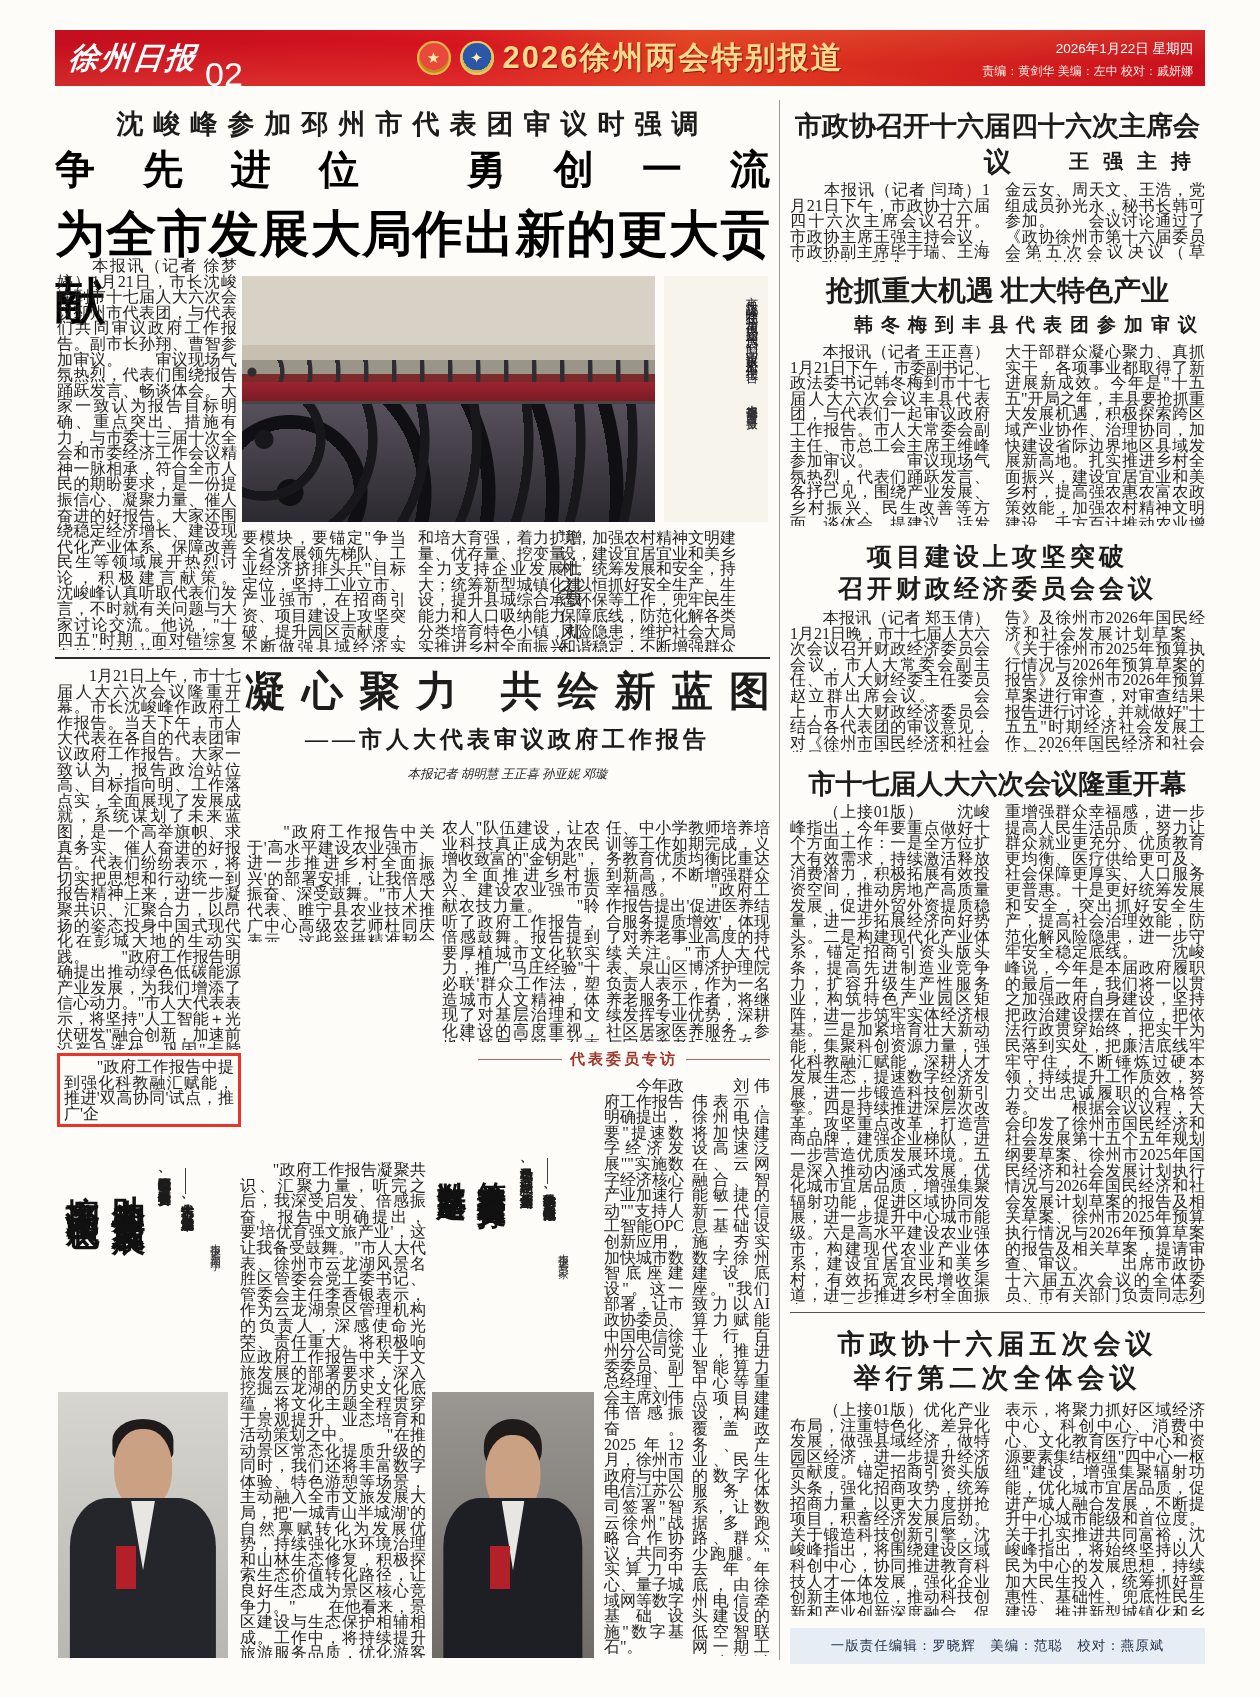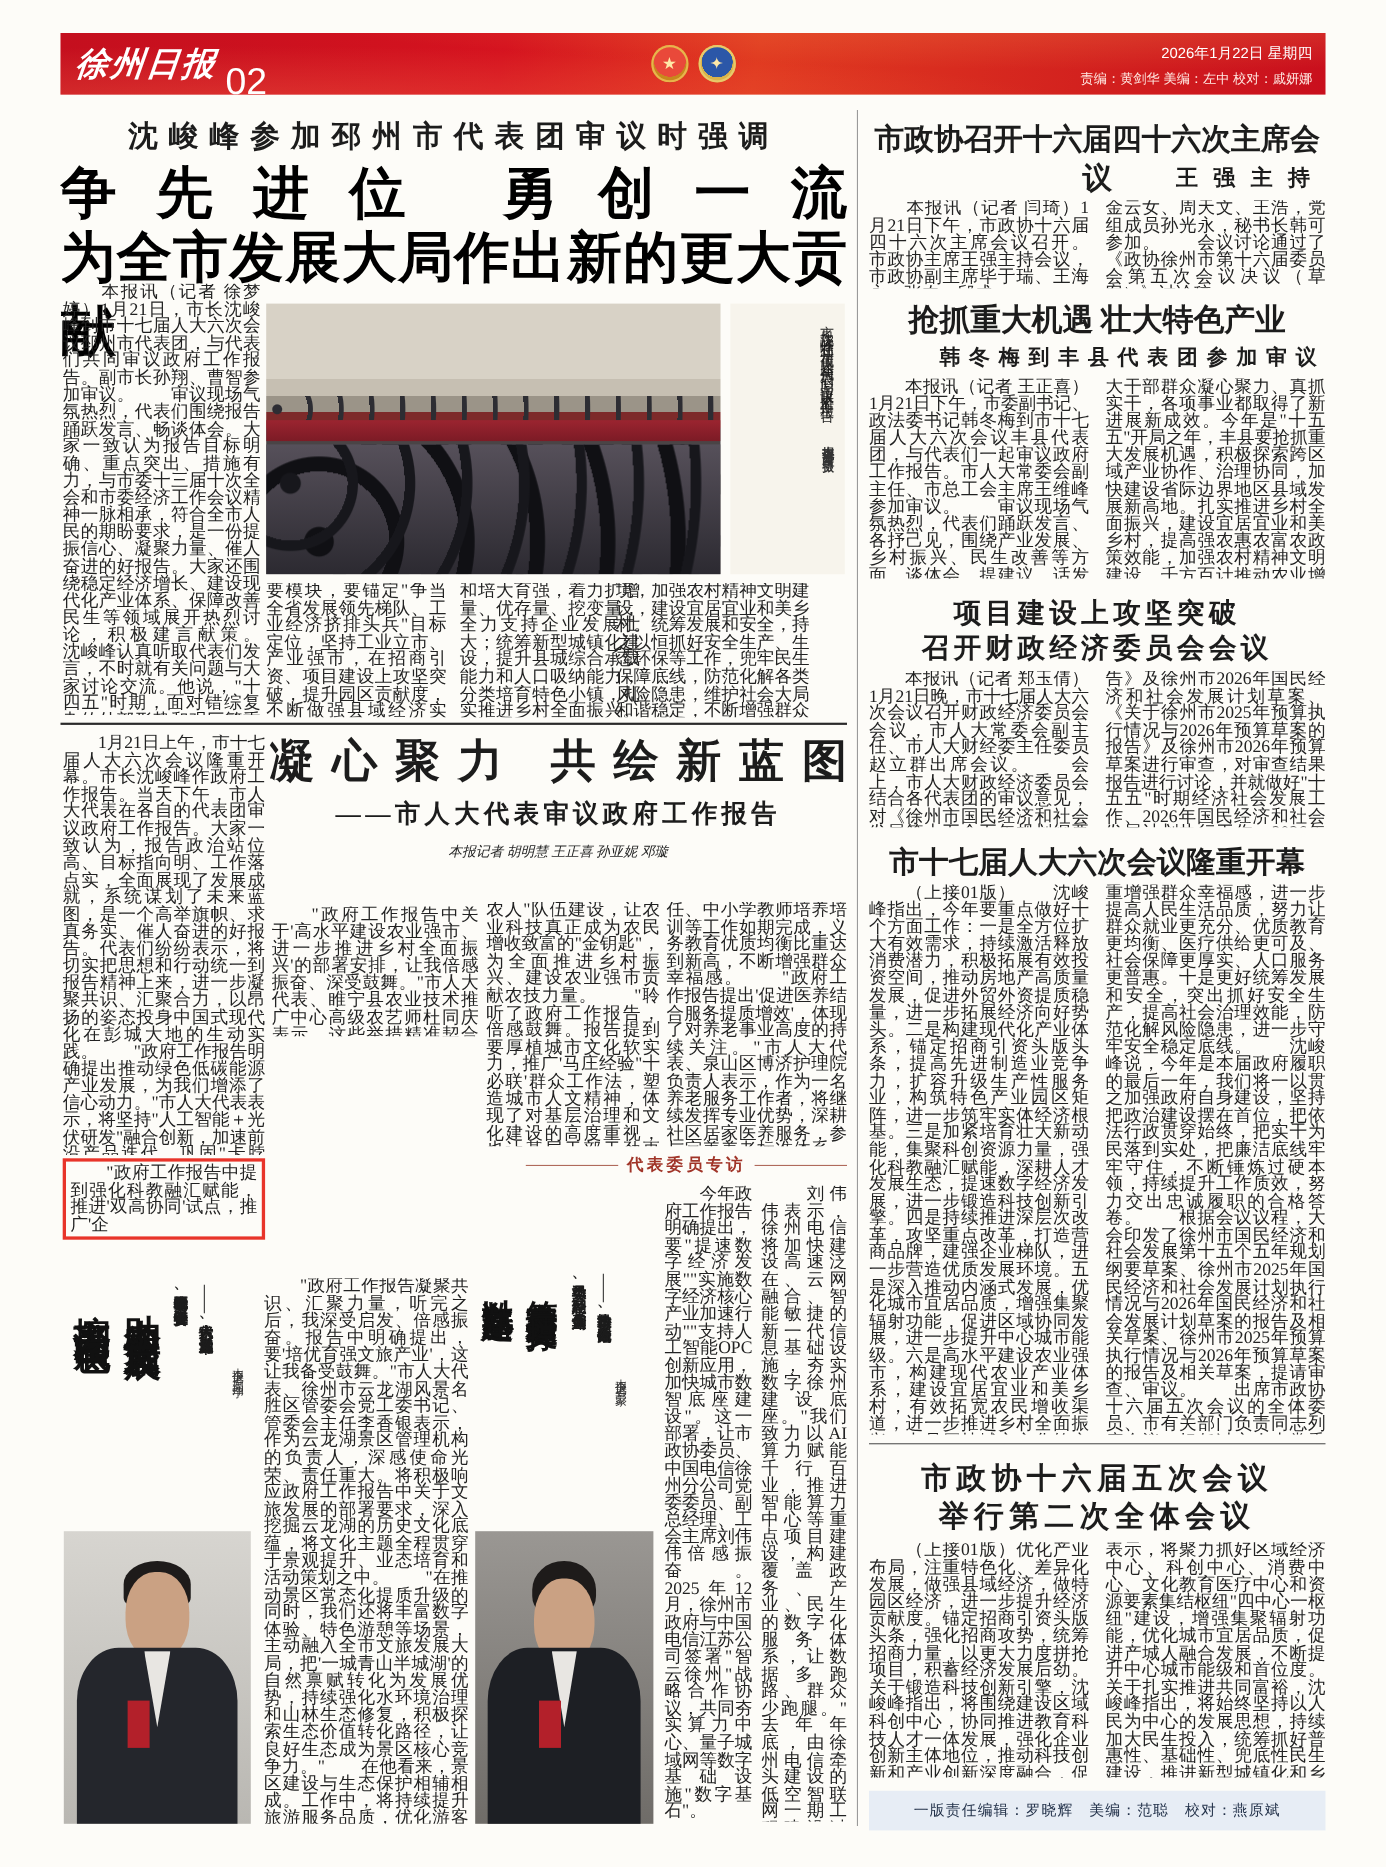--- a/index.html
+++ b/index.html
@@ -16,21 +16,21 @@
   .band-center{position:absolute;left:0;right:0;top:0;height:56px;display:flex;align-items:center;justify-content:center;gap:9px;}
   .emblem{width:34px;height:34px;border-radius:50%;display:flex;align-items:center;justify-content:center;font-size:15px;color:#ffe9a8;}
   .emblem.nat{background:radial-gradient(circle at 50% 42%,#e9493a 0 55%,#c8871d 56% 75%,#a3121a 76%);box-shadow:0 0 0 2px #e8b44c inset;}
   .emblem.cppcc{background:radial-gradient(circle at 50% 45%,#2b57a8 0 55%,#d9b34a 56% 75%,#1d3f86 76%);box-shadow:0 0 0 2px #e8c96a inset;}
   .band-title{font-family:"Liberation Sans",sans-serif;font-weight:bold;font-size:31px;color:#f8da8d;letter-spacing:2px;text-shadow:1px 1px 1px rgba(90,0,0,.6);}
   .band-right{position:absolute;right:12px;top:8px;text-align:right;color:#ffe9e2;font-size:12px;line-height:1.7;font-family:"Liberation Sans",sans-serif;}
   .band-right .d{font-size:13.5px;color:#fff;}
   
   .kicker{left:55px;top:106px;width:715px;text-align:center;font-size:27px;font-weight:bold;letter-spacing:10px;}
   .h-big{left:55px;width:715px;font-family:"Liberation Sans",sans-serif;font-weight:900;color:#000;text-align:justify;text-align-last:justify;}
-  .h1a{top:142px;font-size:51px;}
+  .h1a{top:142px;font-size:40px;}
   .h1b{top:201px;font-size:50px;letter-spacing:0;}
   .bodytxt{font-size:16px;line-height:15.6px;text-align:justify;color:#222;}
   .rule-h{background:#2a2a2a;height:2px;}
   .rule-v{background:#9a9a9a;width:1px;}
   
   .meetphoto{left:242px;top:276px;width:413px;height:246px;background:
      linear-gradient(#d8d2c6 0 28%,#c6bfb2 28% 34%,#9b9488 34% 40%,#7d2a2a 40% 46%,#4a4446 46% 100%);overflow:hidden;}
   .meetphoto .heads1{position:absolute;left:0;top:34%;width:100%;height:9%;background:repeating-radial-gradient(circle at 10px 55%, #2d2d33 0 4px, transparent 5px 28px);}
   .meetphoto .cloth{position:absolute;left:0;top:43%;width:100%;height:8%;background:linear-gradient(#9b2430,#7c1b25);}
   .meetphoto .aud{position:absolute;left:0;top:52%;width:100%;height:48%;background:
@@ -67,20 +67,21 @@
 </style>
 </head>
 <body>
 
 <div class="abs band">
   <span class="masthead">徐州日报</span>
   <span class="pageno">02</span>
   <div class="band-center">
     <span class="emblem nat">★</span>
     <span class="emblem cppcc">✦</span>
+    <span class="band-title">2026徐州两会特别报道</span>
   </div>
   <div class="band-right">
     <div class="d">2026年1月22日 星期四</div>
     <div>责编：黄剑华 美编：左中 校对：戚妍娜</div>
   </div>
 </div>
 
 <div class="abs kicker">沈峻峰参加邳州市代表团审议时强调</div>
 <div class="abs h-big h1a">争先进位 勇创一流</div>
 <div class="abs h-big h1b">为全市发展大局作出新的更大贡献</div>

